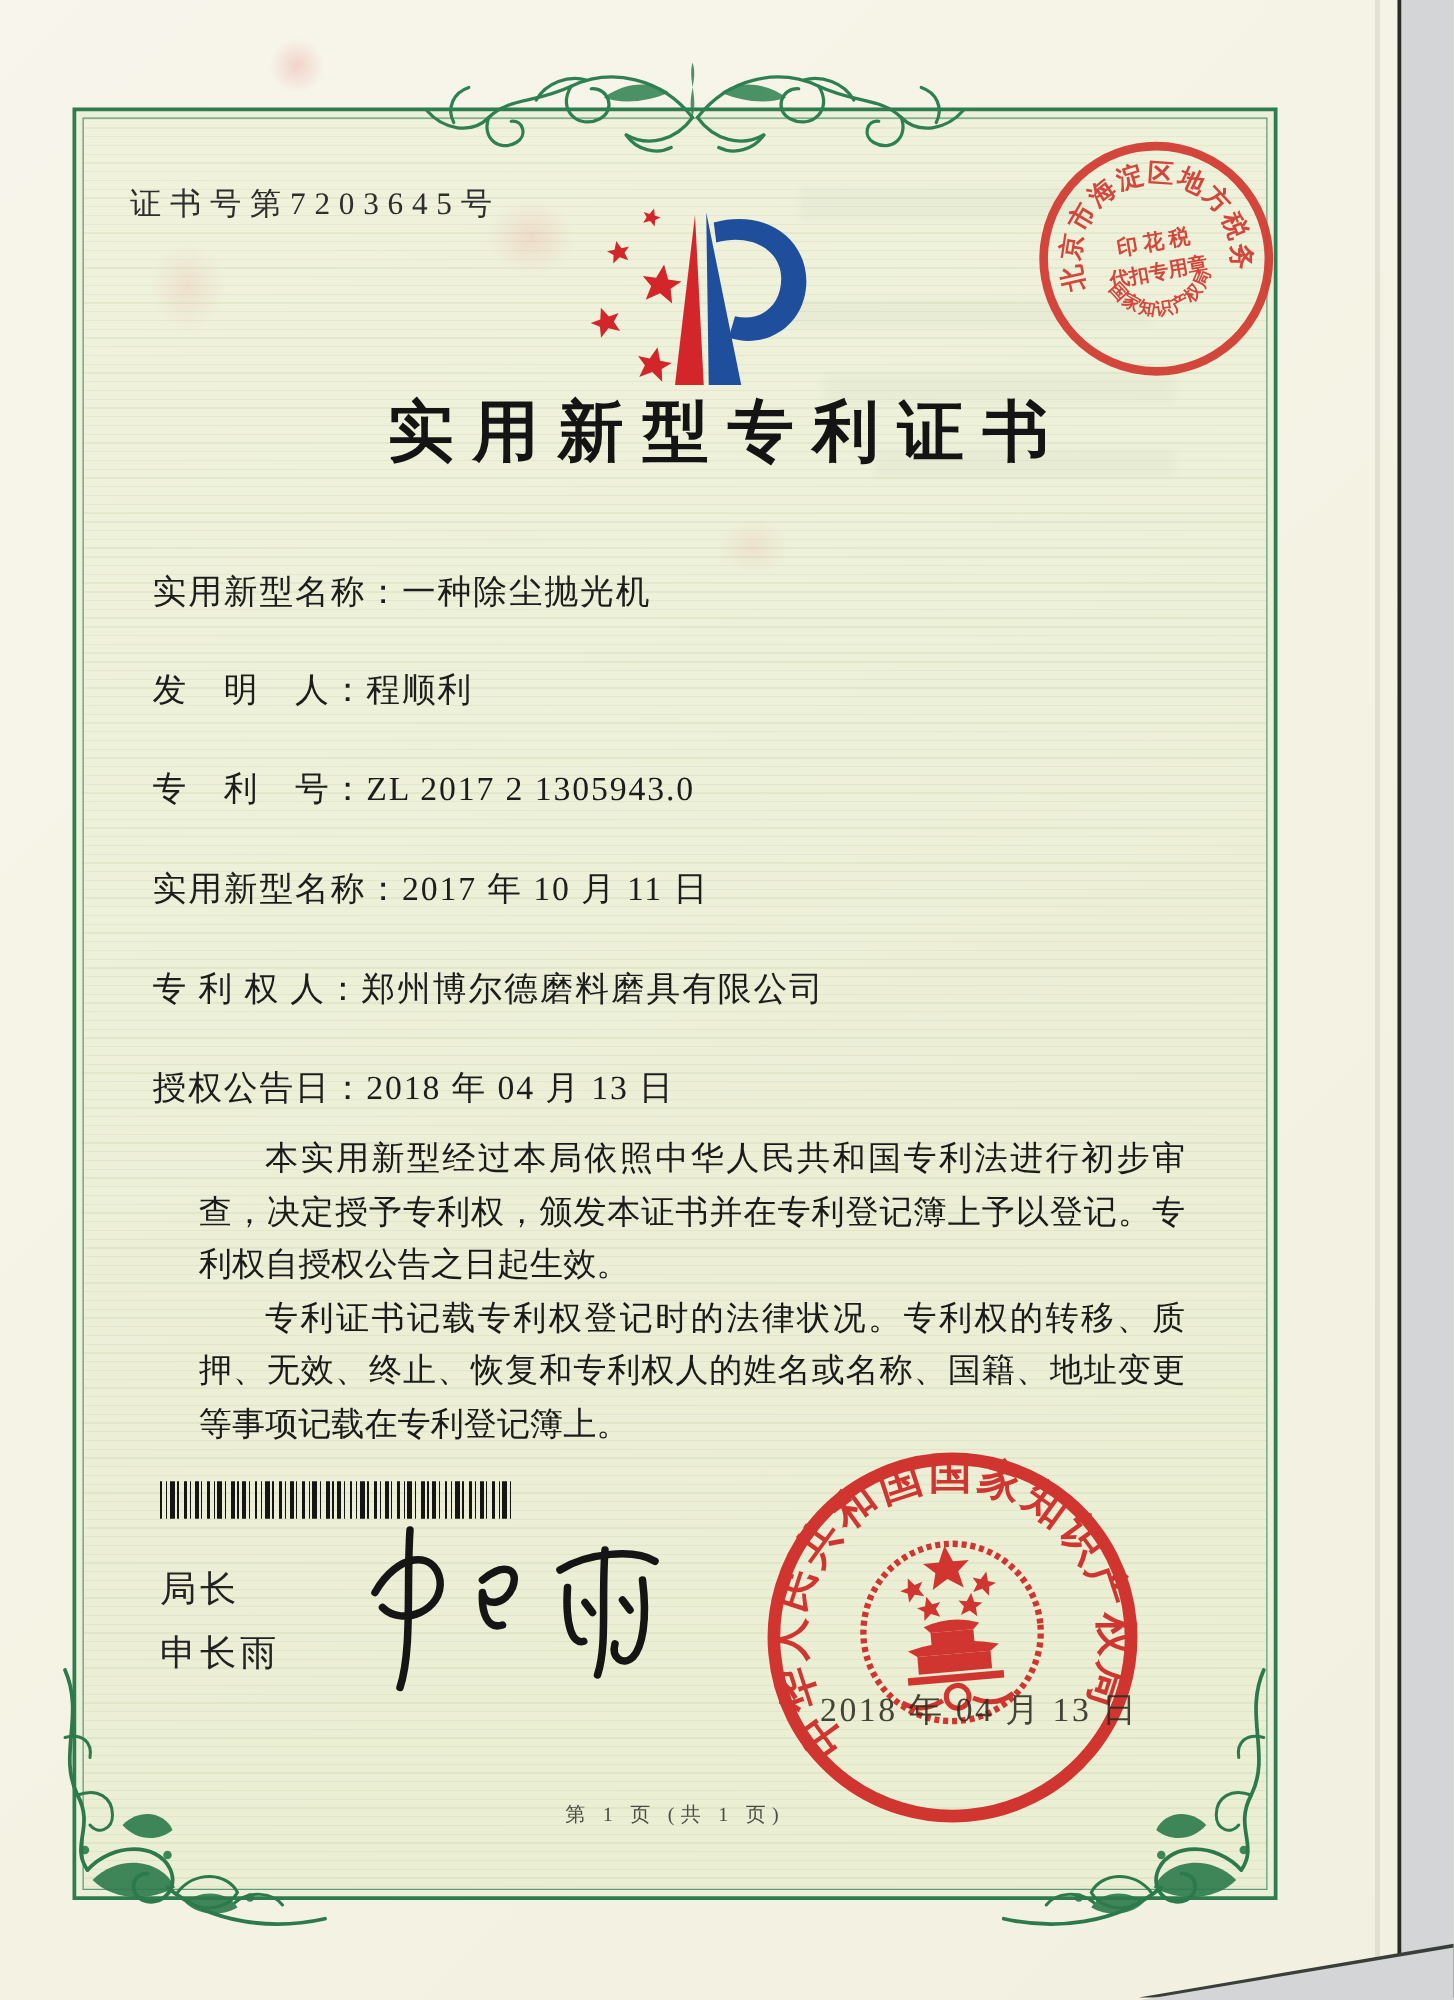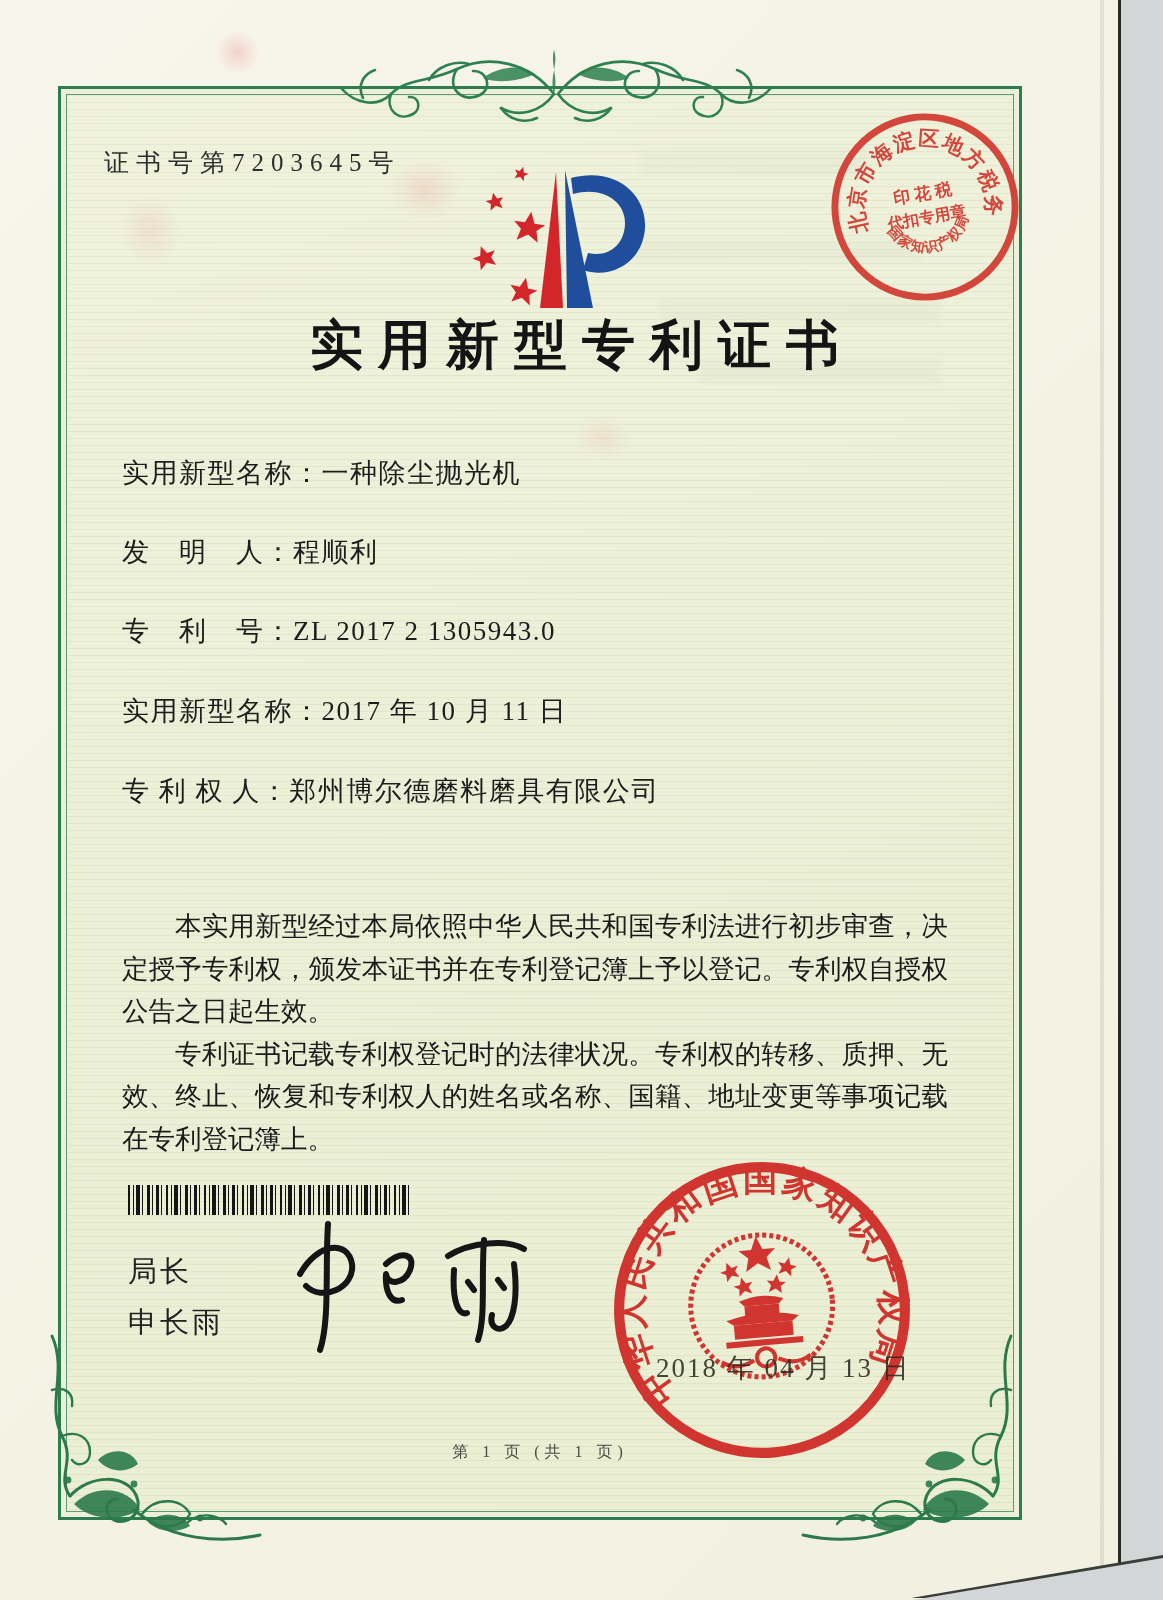--- a/index.html
+++ b/index.html
@@ -56,21 +56,21 @@
     text-align:center; font-size:53px; font-weight:700;
     letter-spacing:15px; color:#141414;
   }
   .field{ position:absolute; left:122px; font-size:27px; letter-spacing:1.5px; color:#1d1d1d; white-space:nowrap; }
   .f0{top:455px} .f1{top:534px} .f2{top:613px} .f3{top:693px} .f4{top:773px} .f5{top:852px}
 
   .body-text{
     position:absolute; left:122px; top:905px; width:826px;
     font-size:26.5px; line-height:42.5px; text-align:justify; color:#1b1b1b;
   }
-  .body-text p{ text-indent:2em; }
+  .body-text p{ text-indent:2em;margin-left:37px; }
 
   .barcode{
     position:absolute; left:128px; top:1185px; width:284px; height:30px;
     background:repeating-linear-gradient(90deg,
       #151515 0 2px, transparent 2px 5px,
       #151515 5px 6px, transparent 6px 8px,
       #151515 8px 12px, transparent 12px 14px,
       #151515 14px 15px, transparent 15px 19px,
       #151515 19px 22px, transparent 22px 24px,
       #151515 24px 25px, transparent 25px 28px,
@@ -173,20 +173,21 @@
     </g>
   </svg>
 
   <div class="title">实用新型专利证书</div>
 
   <div class="field f0"><span>实用新型名称：</span><span>一种除尘抛光机</span></div>
   <div class="field f1"><span>发　明　人：</span><span>程顺利</span></div>
   <div class="field f2"><span>专　利　号：</span><span>ZL 2017 2 1305943.0</span></div>
   <div class="field f3"><span>实用新型名称：</span><span>2017 年 10 月 11 日</span></div>
   <div class="field f4"><span>专 利 权 人：</span><span>郑州博尔德磨料磨具有限公司</span></div>
+  <div class="field f5"><span>授权公告日：</span><span>2018 年 04 月 13 日</span></div>
 
   <div class="body-text">
     <p>本实用新型经过本局依照中华人民共和国专利法进行初步审查，决定授予专利权，颁发本证书并在专利登记簿上予以登记。专利权自授权公告之日起生效。</p>
     <p>专利证书记载专利权登记时的法律状况。专利权的转移、质押、无效、终止、恢复和专利权人的姓名或名称、国籍、地址变更等事项记载在专利登记簿上。</p>
   </div>
 
   <div class="barcode"></div>
 
   <div class="officer-title">局长</div>
   <div class="officer-name">申长雨</div>

